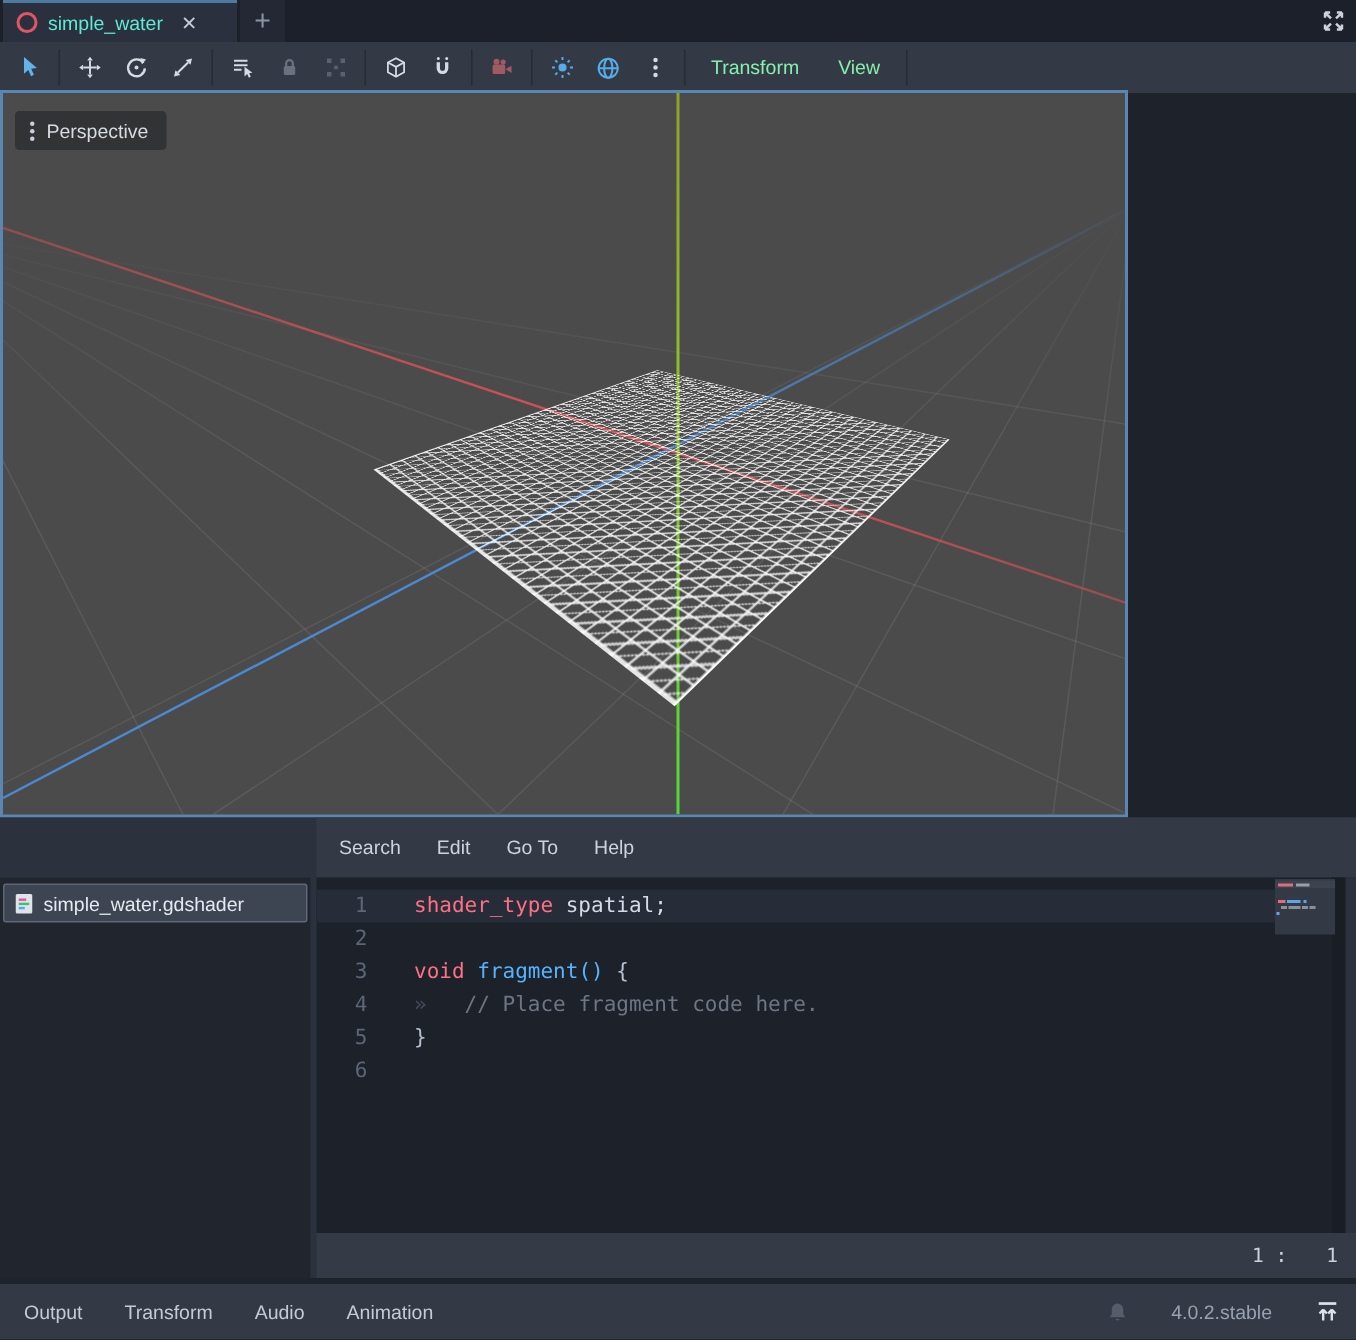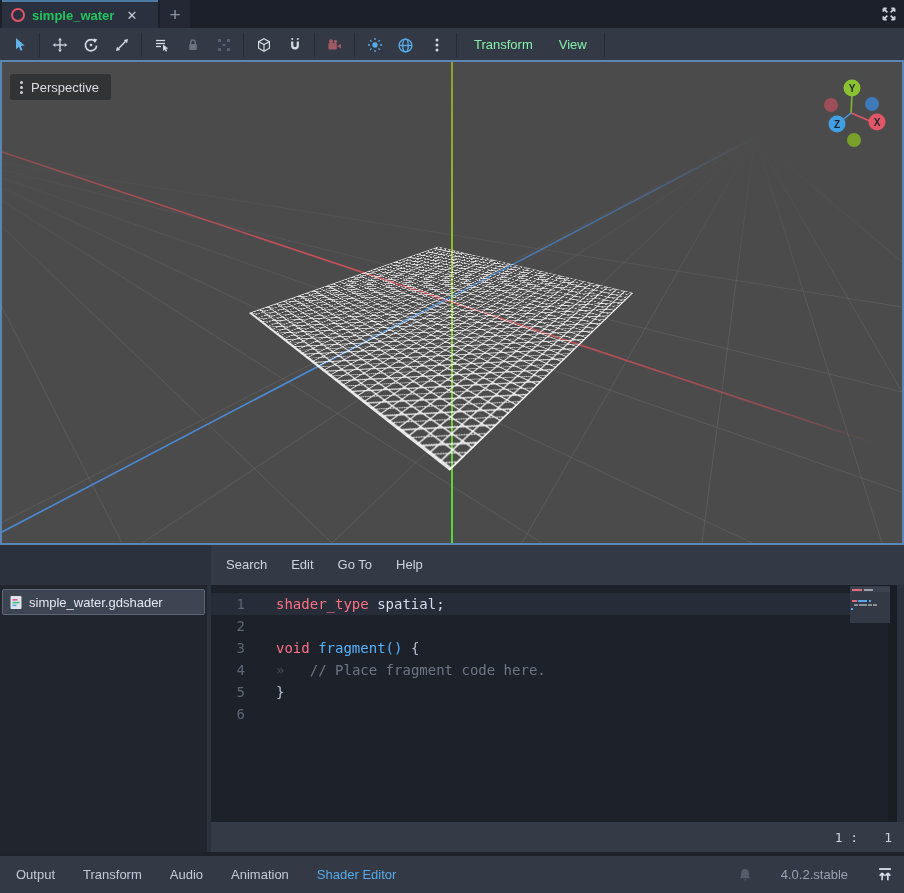--- a/index.html
+++ b/index.html
@@ -3,34 +3,34 @@
 <meta charset="utf-8">
 <style>
   html,body{margin:0;padding:0;}
   body{width:904px;height:893px;background:#1e232b;font-family:"Liberation Sans",sans-serif;position:relative;overflow:hidden;}
   .abs{position:absolute;}
 
   
   #tabbar{left:0;top:0;width:904px;height:28px;background:#1b202a;}
   #scene-tab{position:absolute;left:2px;top:0;width:156px;height:28px;background:#2a303d;border-top:2px solid #4d7aa2;box-sizing:border-box;display:flex;align-items:center;gap:7px;padding:0 9px;}
   .scene-ring{width:10px;height:10px;border:2px solid #e05668;border-radius:50%;flex:0 0 auto;}
-  .tab-label{font-size:13px;color:#22c55e;white-space:nowrap;font-weight:bold;}
+  .tab-label{font-size:13px;color:#5eead4;white-space:nowrap;}
   .tab-close{color:#c6ccd6;font-size:13px;margin-left:5px;line-height:1;}
   #newtab{position:absolute;left:160px;top:0;width:30px;height:28px;background:#232834;display:flex;align-items:center;justify-content:center;color:#8b93a2;font-size:19px;line-height:1;}
   #fullscreen-btn{position:absolute;right:6px;top:5px;width:18px;height:18px;}
 
   
   #toolbar{left:0;top:28px;width:904px;height:34px;background:#333a46;display:flex;align-items:center;padding-left:4px;box-sizing:border-box;}
   .tbtn{width:31px;height:34px;display:flex;align-items:center;justify-content:center;flex:0 0 auto;}
   .tsep{width:1px;height:24px;background:#262b34;margin:0 4px;flex:0 0 auto;}
   #toolbar-menus{display:flex;align-items:center;height:34px;}
   .tmenu{font-size:13px;color:#86efac;padding:0 13px;line-height:34px;}
 
   
-  #viewport{left:0;top:60px;width:904px;height:485px;border:2px solid #5b86b4;box-sizing:border-box;background:#4b4b4b;overflow:hidden;}
+  #viewport{left:0;top:60px;width:752px;height:485px;border:2px solid #5b86b4;box-sizing:border-box;background:#4b4b4b;overflow:hidden;}
   #vp-inner{position:absolute;left:0;top:0;width:900px;height:481px;overflow:hidden;}
   #fog{position:absolute;left:0;top:0;width:900px;height:245px;background:linear-gradient(180deg,#4b4b4b 0%,#4b4b4b 30%,rgba(75,75,75,0) 100%);}
   #mesh-wrap{position:absolute;left:303px;top:105px;width:272px;height:272px;transform:rotate(-3deg);}
   #mesh{width:100%;height:100%;box-sizing:border-box;border:1px solid rgba(255,255,255,.85);
     transform:perspective(347px) rotateX(64deg) rotateZ(45deg);
     background-image:
       repeating-linear-gradient(135deg, rgba(255,255,255,.75) 0 1px, transparent 1px 6px),
       repeating-linear-gradient(90deg,  rgba(255,255,255,.85) 0 1px, transparent 1px 8.5px),
       repeating-linear-gradient(0deg,   rgba(255,255,255,.85) 0 1px, transparent 1px 8.5px);}
   #perspective-label{position:absolute;left:8px;top:12px;height:26px;background:rgba(35,39,42,.65);border-radius:3px;display:flex;align-items:center;gap:8px;padding:0 12px 0 10px;}
@@ -344,21 +344,20 @@
     </div>
   </div>
 </div>
 
 <div class="abs" id="bottom-bar">
   <div id="bottombar-tabs">
       <span class="bbtab">Output</span>
       <span class="bbtab">Transform</span>
       <span class="bbtab">Audio</span>
       <span class="bbtab">Animation</span>
-      <span class="bbtab active">Shader Editor</span>
     </div>
   <div id="bb-right">
     <svg width="16" height="16" viewBox="0 0 16 16">
       <path d="M8 2 a3.8 3.8 0 0 1 3.8 3.8 V9 l1.3 2.2 H2.9 L4.2 9 V5.8 A3.8 3.8 0 0 1 8 2 Z" fill="#565d6a"></path>
       <path d="M6.6 12.4 a1.5 1.5 0 0 0 2.8 0 Z" fill="#565d6a"></path>
     </svg>
     <span id="version-label">4.0.2.stable</span>
     <svg width="18" height="17" viewBox="0 0 16 16">
       <rect x="2.5" y="2" width="11" height="1.7" fill="#dde2ea"></rect>
       <g stroke="#dde2ea" stroke-width="1.5" fill="none">

